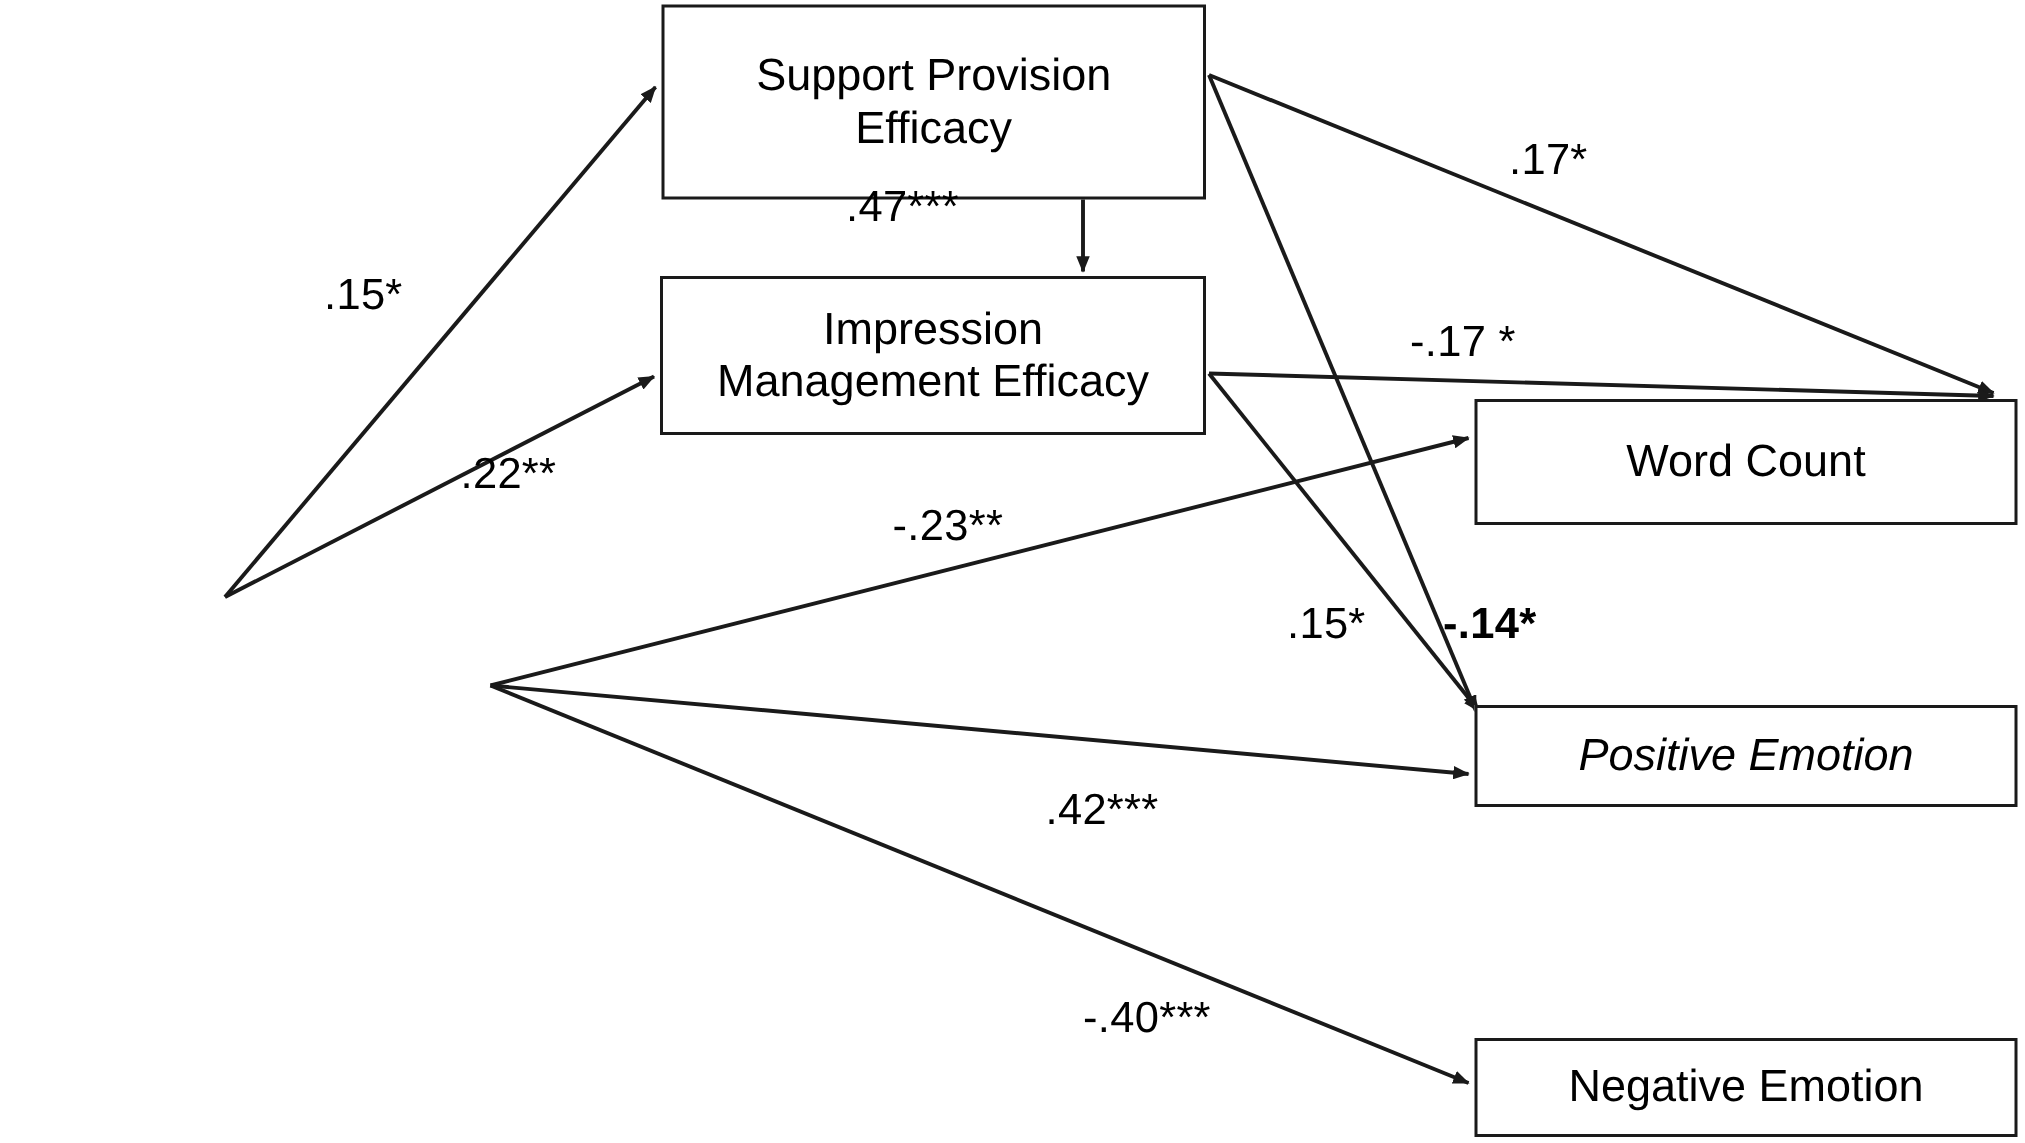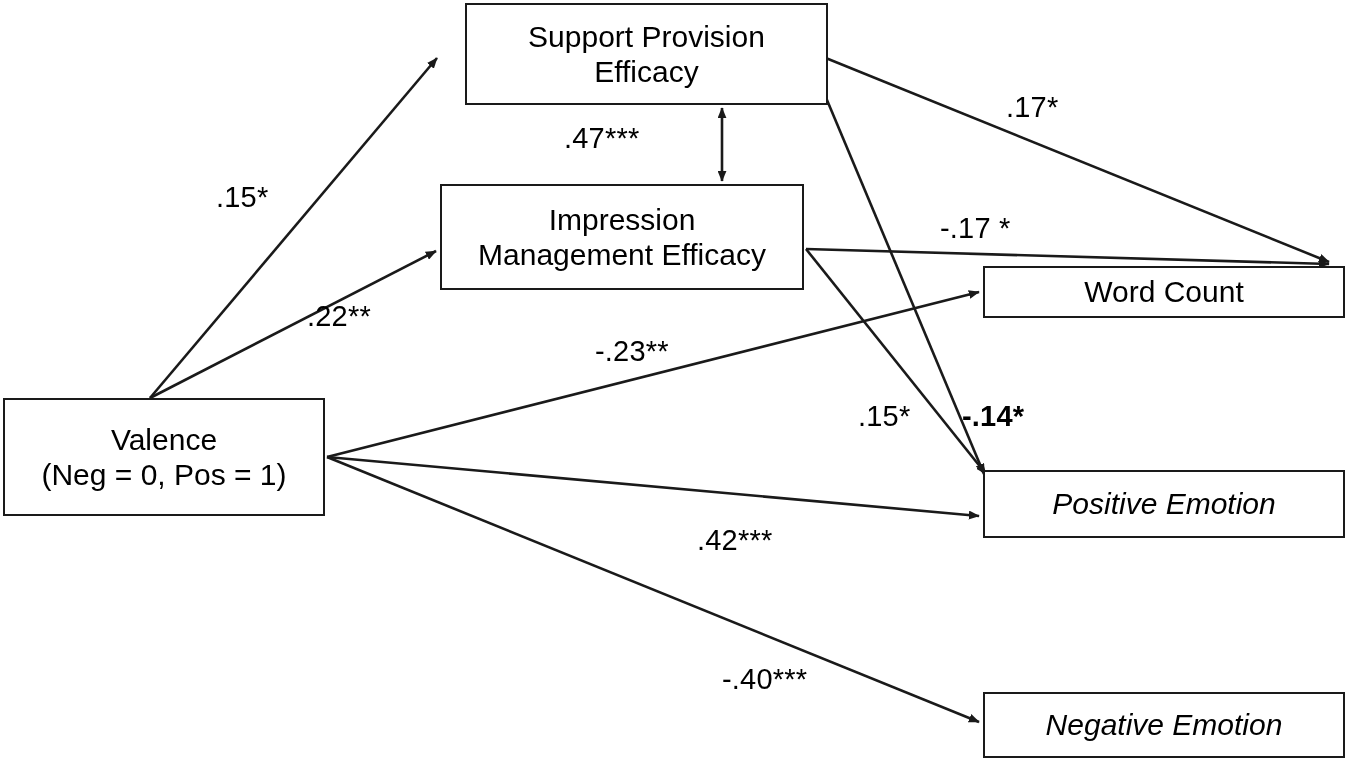--- a/index.html
+++ b/index.html
@@ -84,44 +84,40 @@
 
     <line x1="806" y1="249" x2="986" y2="474" stroke="#1a1a1a" stroke-width="2.6" marker-end="url(#arrowhead)"></line>
 
     <line x1="327" y1="457" x2="979" y2="292" stroke="#1a1a1a" stroke-width="2.6" marker-end="url(#arrowhead)"></line>
 
     <line x1="327" y1="457" x2="979" y2="516" stroke="#1a1a1a" stroke-width="2.6" marker-end="url(#arrowhead)"></line>
 
     <line x1="327" y1="457" x2="979" y2="722" stroke="#1a1a1a" stroke-width="2.6" marker-end="url(#arrowhead)"></line>
   </svg>
 
-  <div class="node-box" style="left:441px; top:3px; width:363px; height:102px;margin-left:24px;">
+  <div class="node-box" style="left:441px; top:3px; width:363px; height:130px;">
     <span class="node-label">Support Provision
 Efficacy</span>
   </div>
 
   <div class="node-box" style="left:440px; top:184px; width:364px; height:106px;">
     <span class="node-label">Impression
 Management Efficacy</span>
   </div>
 
-  <div class="node-box" style="left:3px; top:398px; width:322px; height:118px;">
-    <span class="node-label">Valence
-(Neg = 0, Pos = 1)</span>
-  </div>
 
-  <div class="node-box" style="left:983px; top:266px; width:362px; height:52px;">
+  <div class="node-box" style="left:983px; top:266px; width:362px; height:84px;">
     <span class="node-label">Word Count</span>
   </div>
 
   <div class="node-box" style="left:983px; top:470px; width:362px; height:68px;font-style:italic;">
     <span class="node-label">Positive Emotion</span>
   </div>
 
-  <div class="node-box" style="left:983px; top:692px; width:362px; height:66px;font-style:italic;">
+  <div class="node-box" style="left:983px; top:692px; width:362px; height:66px;">
     <span class="node-label">Negative Emotion</span>
   </div>
 
   <div class="path-label" style="left:216px; top:181px;">.15*</div>
 
   <div class="path-label" style="left:307px; top:300px;">.22**</div>
 
   <div class="path-label" style="left:518px; top:122px;margin-left:46px;">.47***</div>
 
   <div class="path-label" style="left:962px; top:91px;margin-left:44px;">.17*</div>

